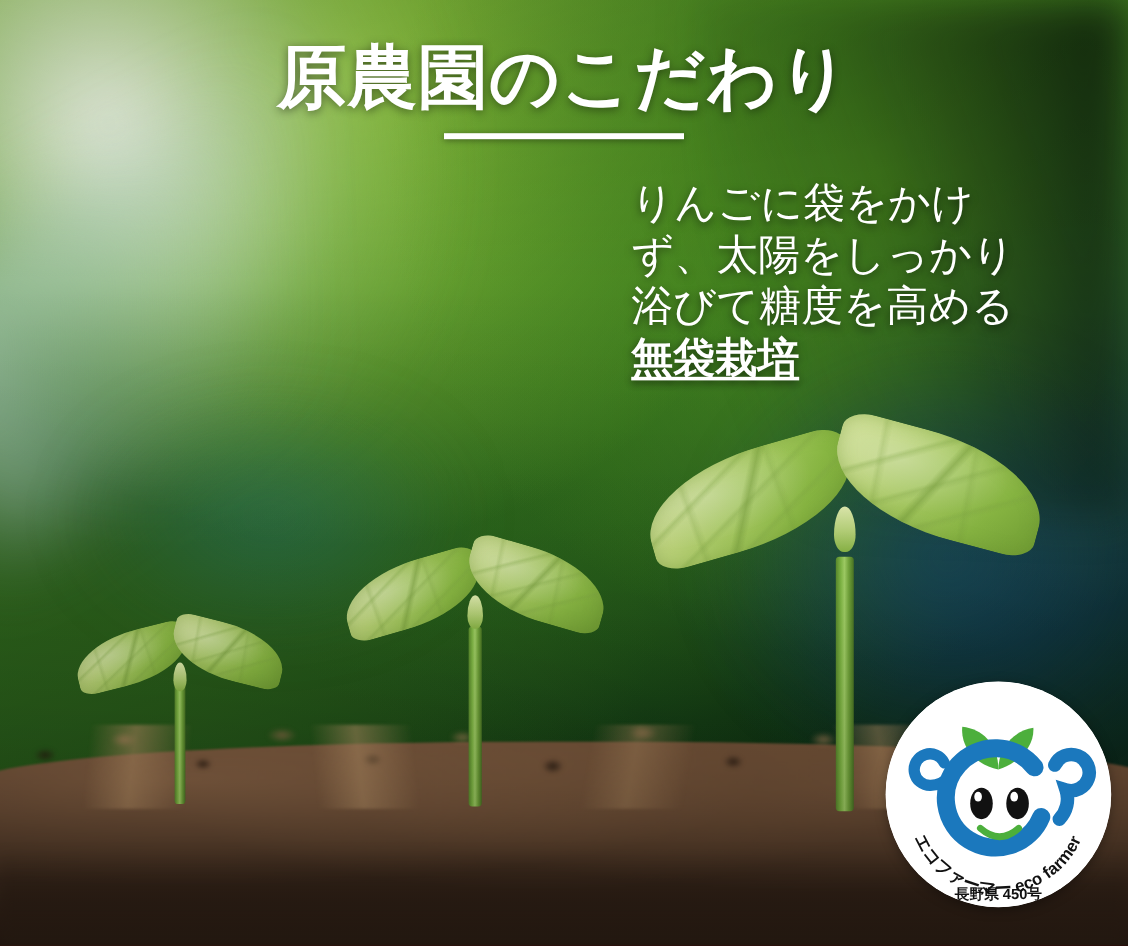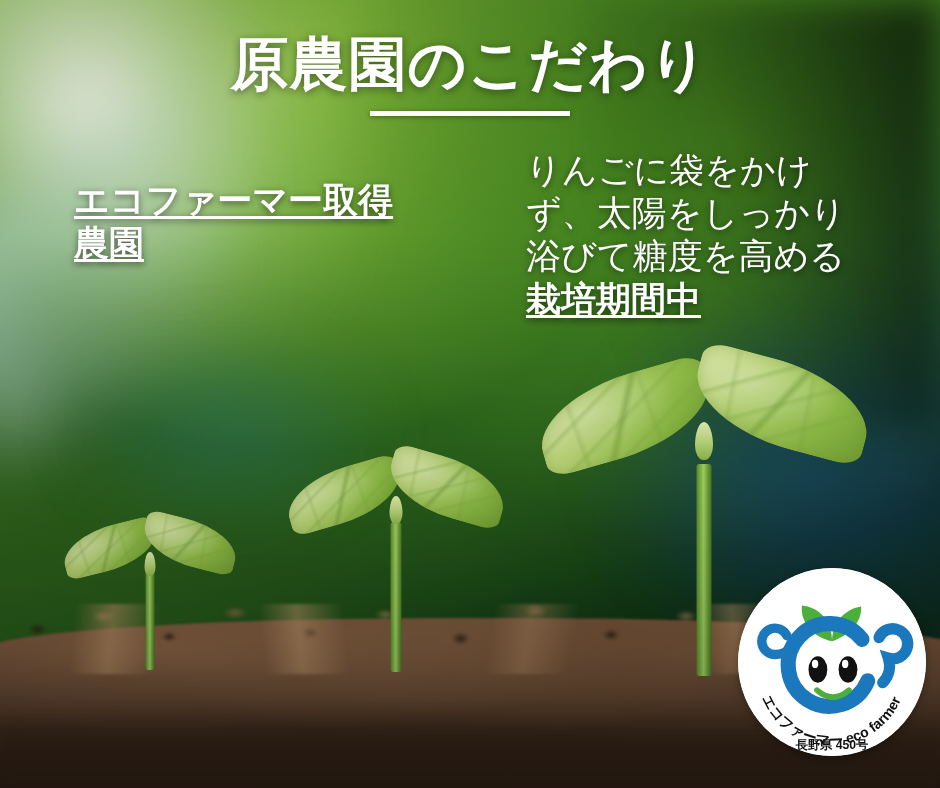--- a/index.html
+++ b/index.html
@@ -229,26 +229,26 @@
         <div class="veins"></div>
       </div>
     <div class="bud" style="top:64px; width:18px; height:38px;"></div>
   </div>
 
   <div class="bg-dim"></div>
 
   <div class="title">原農園のこだわり</div>
   <div class="title-rule"></div>
 
-  <div class="col col-left"><span class="emph">エコファーマー取得農園</span></div>
+  <div class="col col-left"></div>
 
   <div class="col col-right"><span>りんごに袋をかけ
 ず、太陽をしっかり
 浴びて糖度を高める
-</span><span class="emph">栽培期間中</span></div>
+</span><span class="emph">無袋栽培</span></div>
 
   <div class="badge">
     <svg viewBox="0 0 200 200" xmlns="http://www.w3.org/2000/svg">
       <defs>
         <path id="arcJP" d="M 24,132 A 78,78 0 0 0 100,182" fill="none"></path>
         <path id="arcAll" d="M 22,126 A 80,80 0 0 0 178,126" fill="none"></path>
       </defs>
 
       <circle cx="100" cy="100" r="100" fill="#ffffff"></circle>
 

